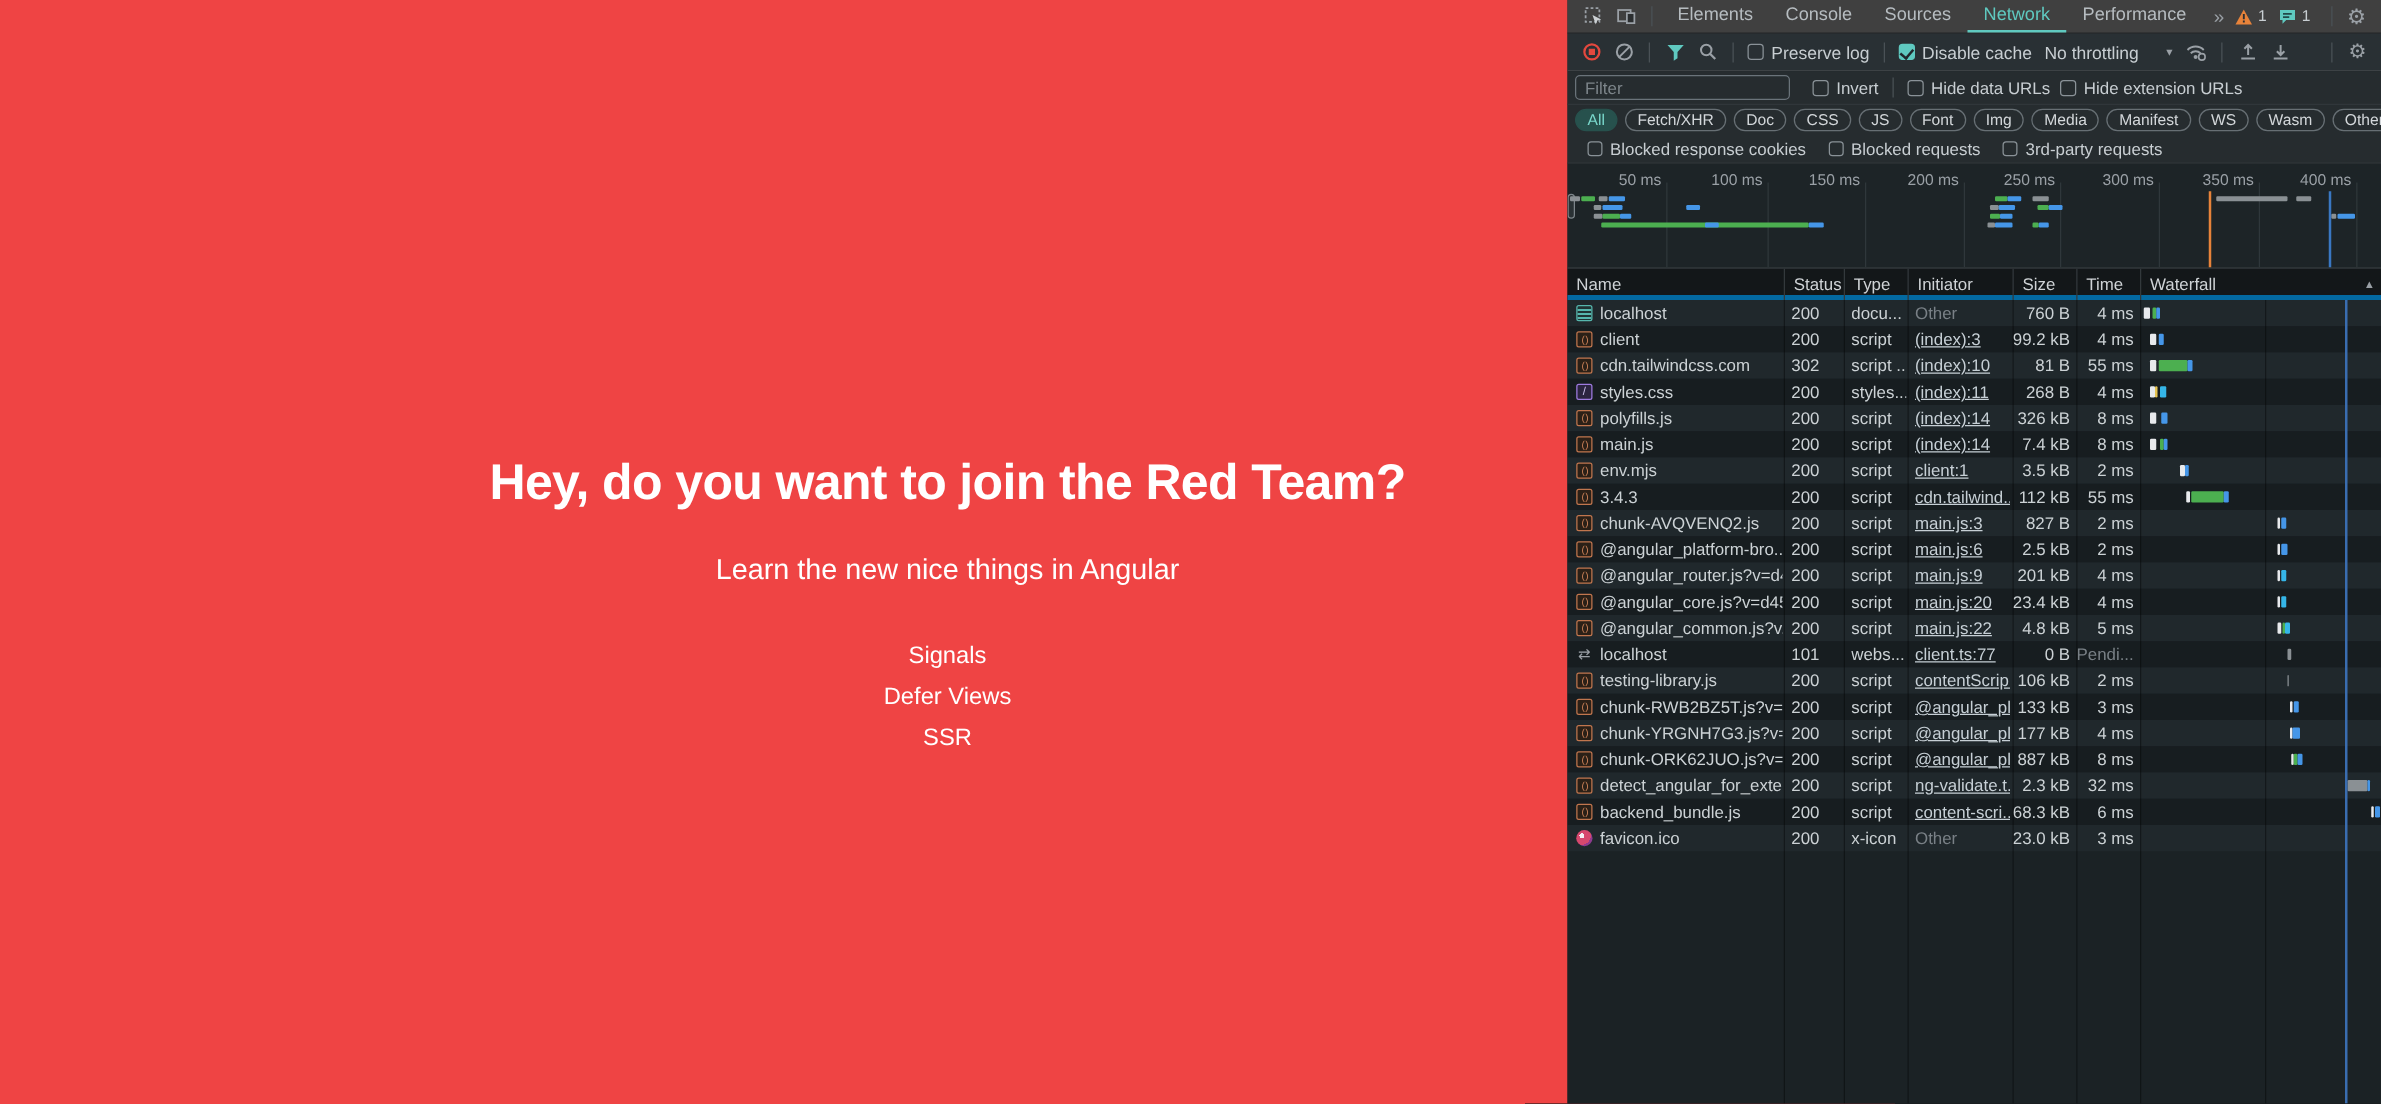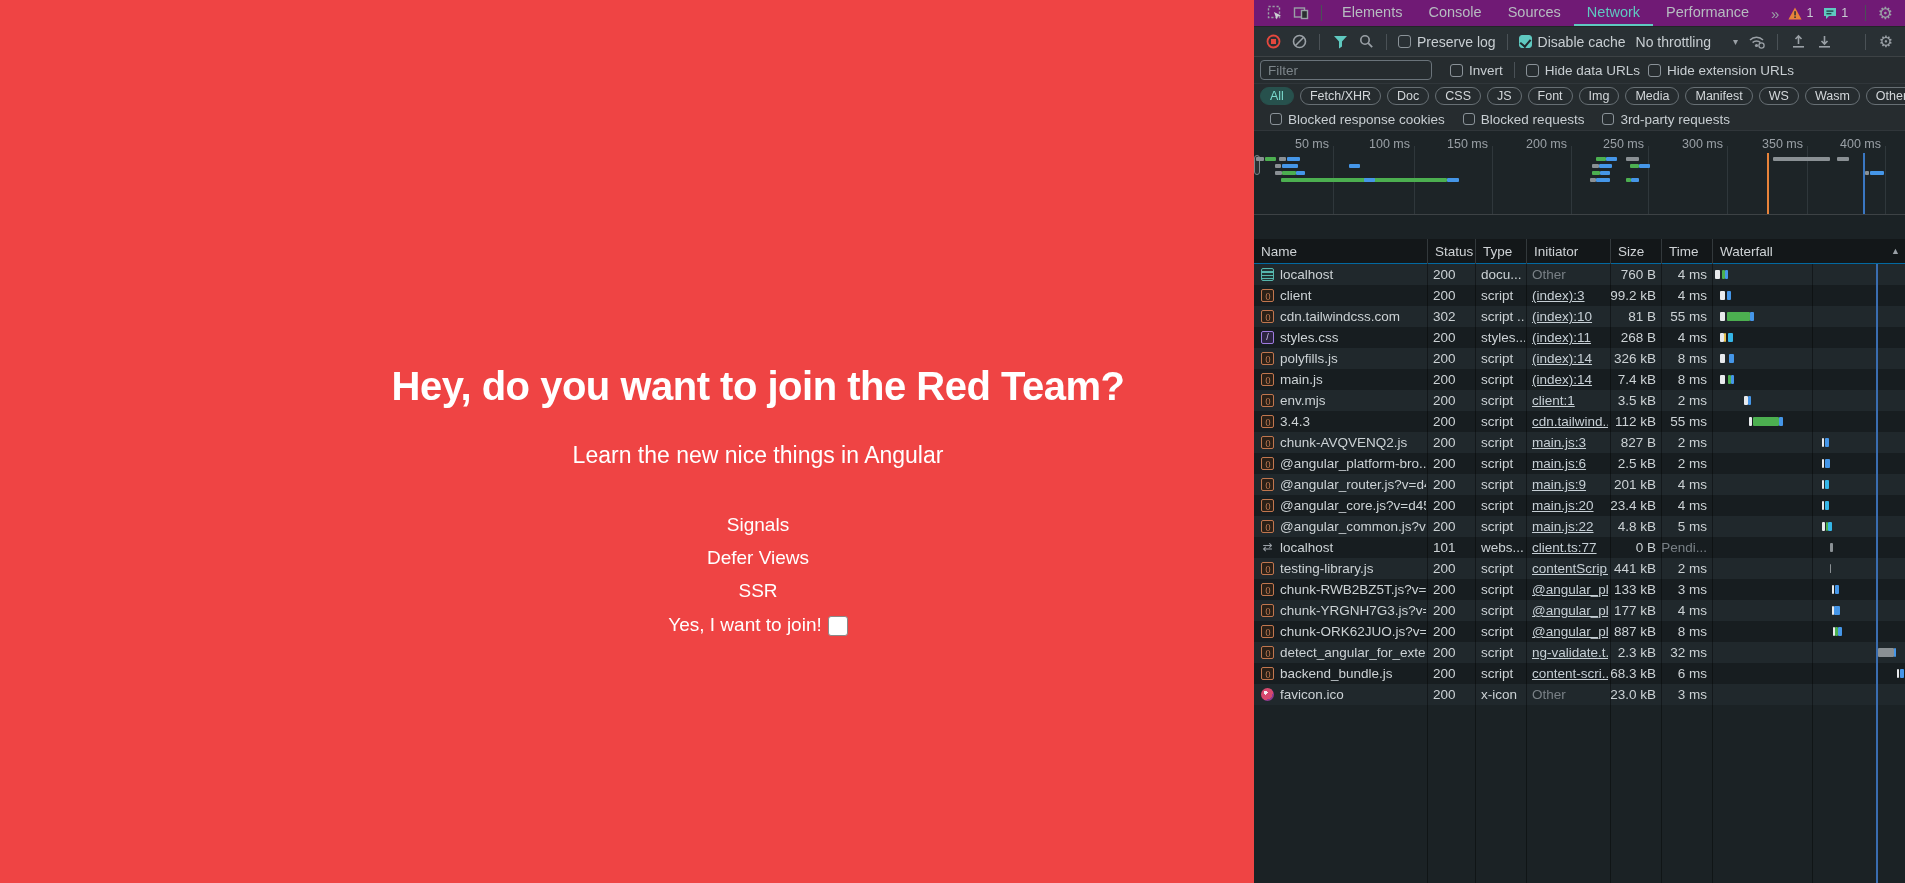--- a/index.html
+++ b/index.html
@@ -15,21 +15,21 @@
   .page-list .li{margin-bottom:14px;line-height:19px;}
   .join-line{font-size:19px;line-height:22px;}
   .join-checkbox{display:inline-block;width:20px;height:20px;background:#fff;border:1px solid #8a8a8a;border-radius:3px;margin-left:6px;vertical-align:-5px;}
 
   
   .devtools{position:absolute;left:1254px;top:0;width:651px;height:883px;background:#1b2225;color:#c8ced2;font-size:13.5px;display:flex;flex-direction:column;}
   .sep{width:1px;height:16px;background:#4a5156;margin:0 7px;flex:none;}
   .ibtn{display:flex;align-items:center;justify-content:center;flex:none;cursor:default;}
 
   
-  .tabbar{height:27px;background:#701a75;display:flex;align-items:center;flex:none;padding-left:8px;border-bottom:1px solid #222527;}
+  .tabbar{height:27px;background:#404040;display:flex;align-items:center;flex:none;padding-left:8px;border-bottom:1px solid #222527;}
   .tabbar .ibtn{width:26px;height:26px;color:#9aa0a6;}
   .tab-strip{display:flex;height:100%;align-items:stretch;}
   .tab{display:flex;align-items:center;padding:0 13px;font-size:14.5px;color:#b6bcc0;border-bottom:2px solid transparent;}
   .tab.sel{color:#5fc9c0;border-bottom-color:#5fc9c0;}
   .tab.more{font-size:15px;padding:0 9px;color:#9aa0a6;border-bottom:none;}
   .tab-right{margin-left:auto;display:flex;align-items:center;padding-right:4px;}
   .badge{display:flex;align-items:center;font-size:12.5px;color:#c8ced2;margin-right:10px;}
   .badge svg{margin-right:4px;}
   .glyph{font-size:15px;color:#9aa0a6;line-height:1;}
 
@@ -61,21 +61,21 @@
 
   
   .timeline{height:84px;background:#1d2427;position:relative;flex:none;border-bottom:1px solid #3d4245;overflow:hidden;}
   .tl-label{position:absolute;top:6px;width:54px;text-align:right;font-size:12.5px;color:#9aa0a6;}
   .tl-grid{position:absolute;top:15px;bottom:0;width:1px;background:#2f373b;}
   .tl-bar{position:absolute;height:4px;border-radius:1px;}
   .tl-event{position:absolute;top:22px;bottom:0;width:2px;}
   .tl-grip{position:absolute;left:0px;top:24px;width:6px;height:20px;border:1px solid #7d858a;border-radius:4px;background:#2a3134;}
 
   
-  .grid-header{height:25px;background:#131719;position:relative;flex:none;border-bottom:1px solid #0369a1;margin-top:24px;}
+  .grid-header{height:25px;background:#131719;position:relative;flex:none;border-bottom:4px solid #0369a1;}
   .hcell{position:absolute;top:0;height:25px;line-height:25px;padding-left:7px;color:#cfd3d6;border-left:1px solid #33393c;overflow:hidden;white-space:nowrap;}
   .hcell.first{border-left:none;}
   .sort{position:absolute;right:5px;top:0;line-height:25px;font-size:9px;color:#9aa0a6;}
 
   
   .rows-viewport{position:relative;flex:1;background:#1b2225;overflow:hidden;}
   .row{position:relative;height:21px;}
   .row.odd{background:#20282c;}
   .row.even{background:#171d20;}
   .cell{position:absolute;top:0;line-height:21px;overflow:hidden;white-space:nowrap;color:#ccd2d5;}
@@ -107,21 +107,20 @@
 <div class="stage">
 
   <div class="red-page" style="background: rgb(239, 68, 68); color: rgb(255, 255, 255);">
     <div class="page-content">
       <div class="page-title">Hey, do you want to join the Red Team?</div>
       <div class="page-subtitle">Learn the new nice things in Angular</div>
       <div class="page-list">
         <div class="li">Signals</div>
         <div class="li">Defer Views</div>
         <div class="li">SSR</div>
-        <div class="join-line"><span>Yes, I want to join!</span><span class="join-checkbox"></span></div>
       </div>
     </div>
   </div>
 
   <div class="devtools">
 
     <div class="tabbar">
       <div class="ibtn">
         <svg width="16" height="16" viewBox="0 0 16 16">
             <rect x="1.5" y="1.5" width="11" height="11" fill="none" stroke="#9aa0a6" stroke-width="1.4" stroke-dasharray="2.2 1.8"></rect>
@@ -507,21 +506,21 @@
           <div class="cell c-size">0 B</div>
           <div class="cell c-time gray">Pendi...</div>
           <div class="wbar" style="left: 576px; width: 3px; background: rgb(138, 144, 148);"></div>
         </div>
         <div class="row odd">
           <div class="fi fi-js"></div>
           <div class="cell c-name">testing-library.js</div>
           <div class="cell c-status">200</div>
           <div class="cell c-type">script</div>
           <div class="cell c-init link">contentScrip...</div>
-          <div class="cell c-size">441 kB</div>
+          <div class="cell c-size">106 kB</div>
           <div class="cell c-time">2 ms</div>
           <div class="wbar" style="left: 576px; width: 1px; background: rgb(138, 144, 148);"></div>
         </div>
         <div class="row even">
           <div class="fi fi-js"></div>
           <div class="cell c-name">chunk-RWB2BZ5T.js?v=d...</div>
           <div class="cell c-status">200</div>
           <div class="cell c-type">script</div>
           <div class="cell c-init link">@angular_pl...</div>
           <div class="cell c-size">133 kB</div>

